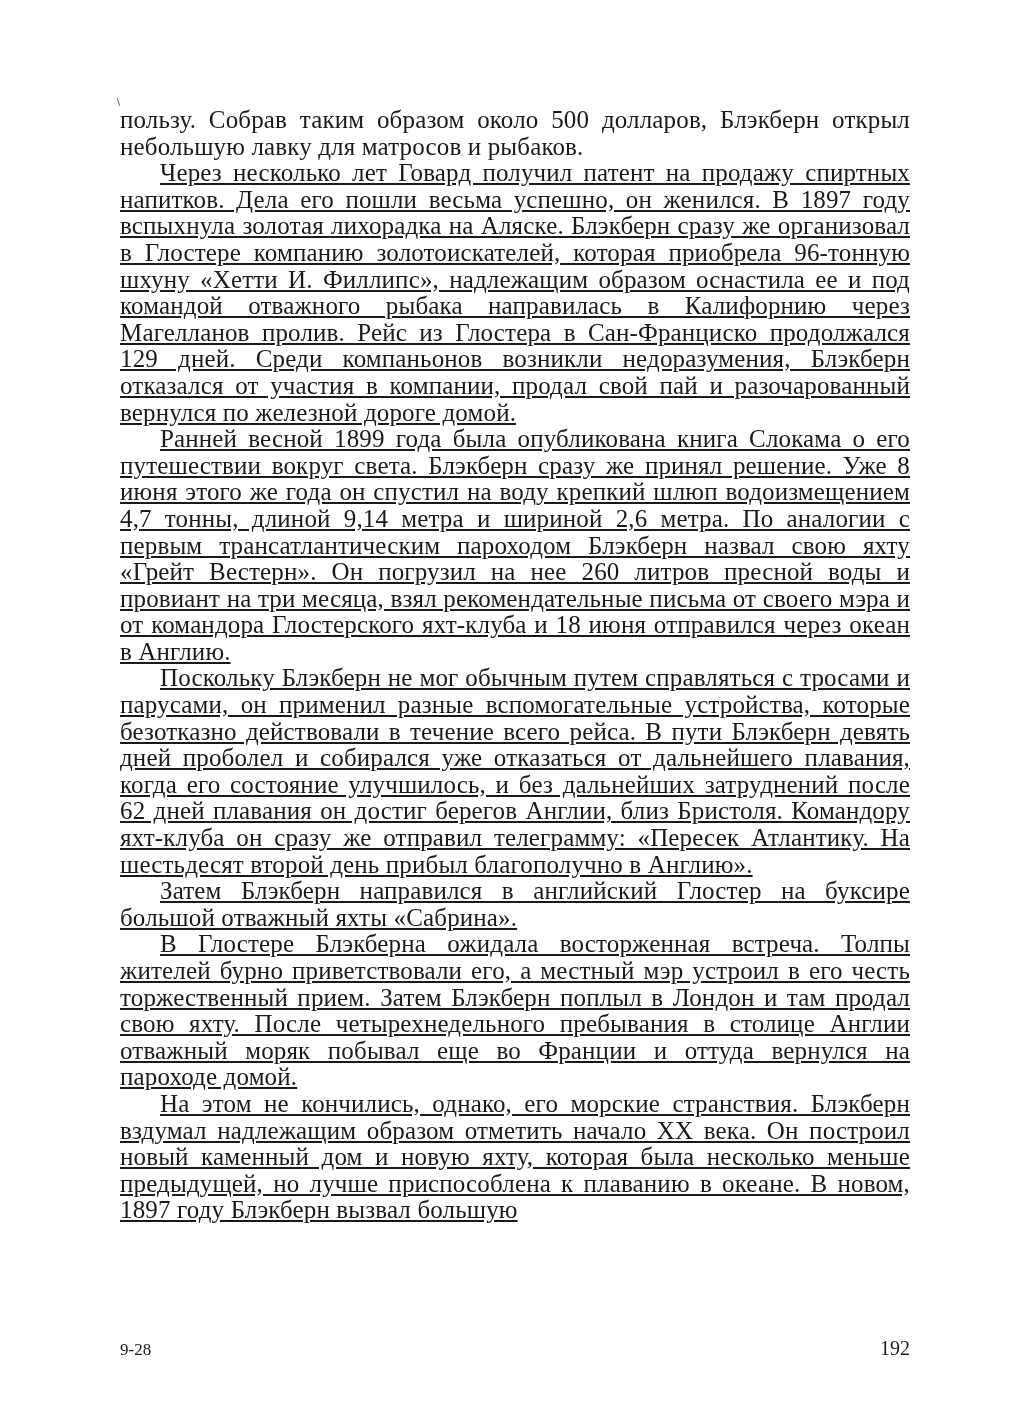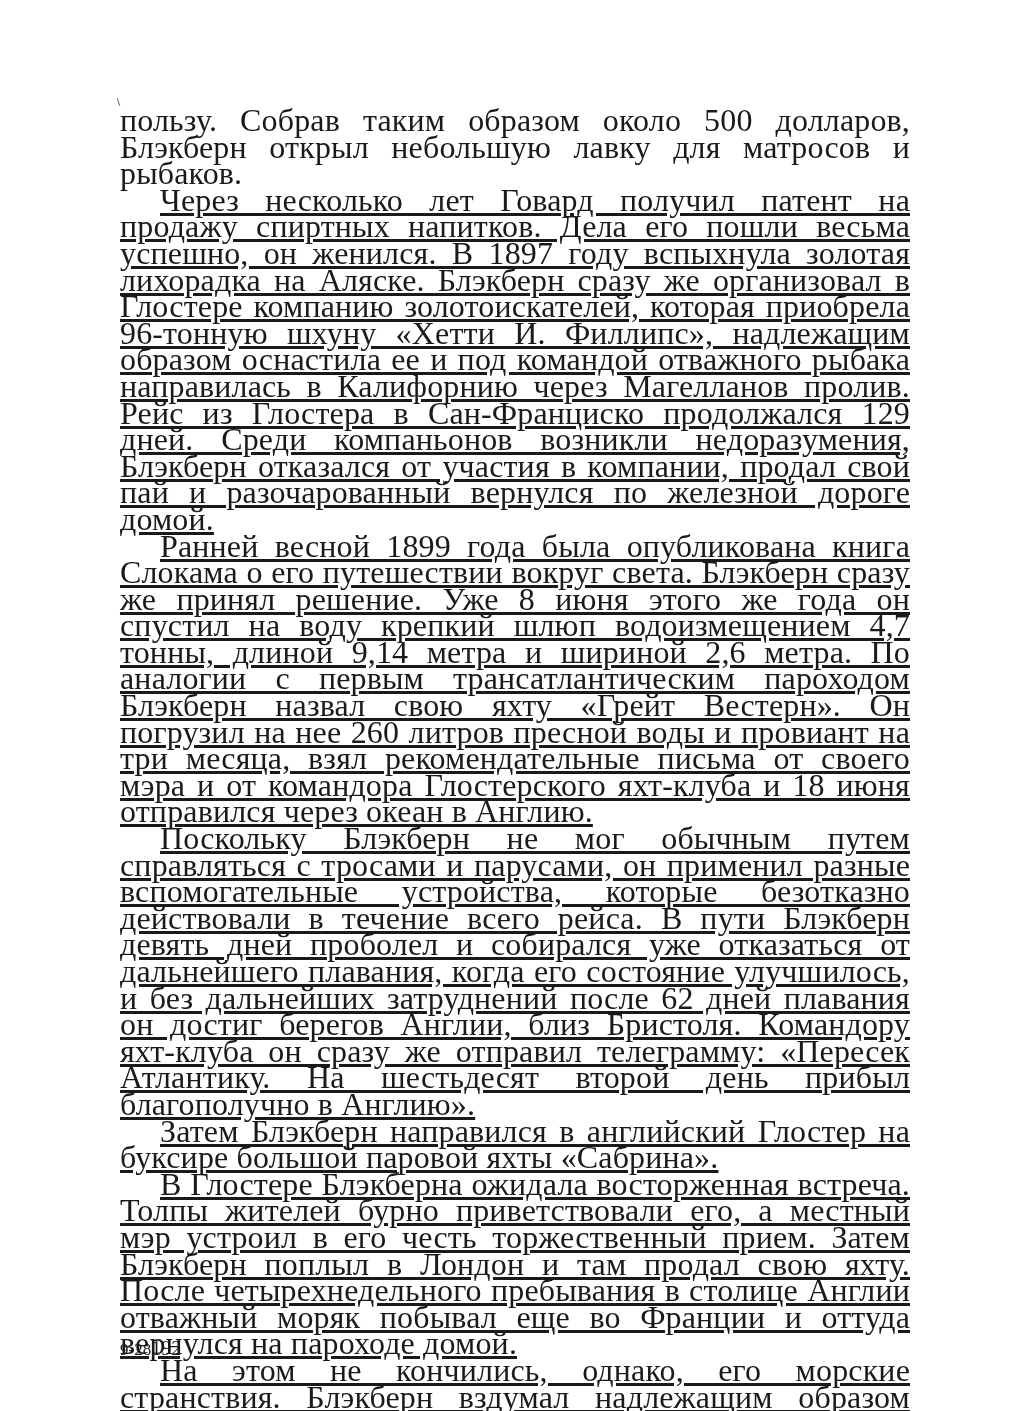--- a/index.html
+++ b/index.html
@@ -15,21 +15,21 @@
       color: #1a1a1a;
     }
     .page {
       position: absolute;
       left: 120px;
       top: 107px;
       width: 790px;
     }
     .para {
       font-family: "Liberation Serif", "DejaVu Serif", serif;
-      font-size: 32px;
+      font-size: 25px;
       line-height: 26.6px;
       text-align: justify;
       margin: 0;
       letter-spacing: 0.15px;
       hyphens: manual;
     }
     .para.indent {
       text-indent: 40px;
       text-decoration: underline;
     }
@@ -37,21 +37,21 @@
       text-indent: 0;
     }
     .footer {
       position: absolute;
       top: 1337px;
       left: 120px;
       width: 790px;
       font-family: "Liberation Serif", "DejaVu Serif", serif;
       font-size: 20px;
       display: flex;
-      justify-content: flex-start;
+      justify-content: space-between;
       align-items: baseline;
     }
     .footer .sig {
       font-size: 17px;
     }
     .mark {
       position: absolute;
       left: 118px;
       top: 98px;
       width: 1px;
@@ -63,21 +63,21 @@
 </head>
 <body>
 
 <div class="mark"></div>
 
 <div class="page">
   <p class="para cont">пользу. Собрав таким образом около 500 долларов, Блэкберн открыл небольшую лавку для матросов и рыбаков.</p>
   <p class="para indent">Через несколько лет Говард получил патент на продажу спиртных напитков. Дела его пошли весьма успешно, он женился. В 1897 году вспыхнула золотая лихорадка на Аляске. Блэкберн сразу же организовал в Глостере компанию золотоискателей, которая приобрела 96-тонную шхуну «Хетти И. Филлипс», над­лежащим образом оснастила ее и под командой отважного рыбака направилась в Калифорнию через Магелланов пролив. Рейс из Глостера в Сан-Франциско продолжался 129 дней. Среди компань­онов возникли недоразумения, Блэкберн отказался от участия в компании, продал свой пай и разочарованный вернулся по же­лезной дороге домой.</p>
   <p class="para indent">Ранней весной 1899 года была опубликована книга Слокама о его путешествии вокруг света. Блэкберн сразу же принял ре­шение. Уже 8 июня этого же года он спустил на воду крепкий шлюп водоизмещением 4,7 тонны, длиной 9,14 метра и шириной 2,6 метра. По аналогии с первым трансатлантическим пароходом Блэкберн назвал свою яхту «Грейт Вестерн». Он погрузил на нее 260 литров пресной воды и провиант на три месяца, взял реко­мендательные письма от своего мэра и от командора Глостерского яхт-клуба и 18 июня отправился через океан в Англию.</p>
   <p class="para indent">Поскольку Блэкберн не мог обычным путем справляться с тросами и парусами, он применил разные вспомогательные устройства, которые безотказно действовали в течение всего рейса. В пути Блэкберн девять дней проболел и собирался уже отказаться от дальнейшего плавания, когда его состояние улучши­лось, и без дальнейших затруднений после 62 дней плавания он достиг берегов Англии, близ Бристоля. Командору яхт-клуба он сразу же отправил телеграмму: «Пересек Атлантику. На шестьдесят второй день прибыл благополучно в Англию».</p>
-  <p class="para indent">Затем Блэкберн направился в английский Глостер на бук­сире большой паровой яхты «Сабрина».</p>
+  <p class="para indent">Затем Блэкберн направился в английский Глостер на бук­сире большой отважный яхты «Сабрина».</p>
   <p class="para indent">В Глостере Блэкберна ожидала восторженная встреча. Толпы жителей бурно приветствовали его, а местный мэр устроил в его честь торжественный прием. Затем Блэкберн поплыл в Лондон и там продал свою яхту. После четырехнедельного пребывания в столице Англии отважный моряк побывал еще во Франции и оттуда вернулся на пароходе домой.</p>
-  <p class="para indent">На этом не кончились, однако, его морские странствия. Блэк­берн вздумал надлежащим образом отметить начало XX века. Он построил новый каменный дом и новую яхту, которая была несколько меньше предыдущей, но лучше приспособлена к пла­ванию в океане. В новом, 1898 году Блэкберн вызвал большую</p>
+  <p class="para indent">На этом не кончились, однако, его морские странствия. Блэк­берн вздумал надлежащим образом отметить начало XX века. Он построил новый каменный дом и новую яхту, которая была несколько меньше предыдущей, но лучше приспособлена к пла­ванию в океане. В новом, 1897 году Блэкберн вызвал большую</p>
 </div>
 
 <div class="footer">
   <span class="sig">9-28</span>
   <span class="num">192</span>
 </div>
 
 </body></html>

